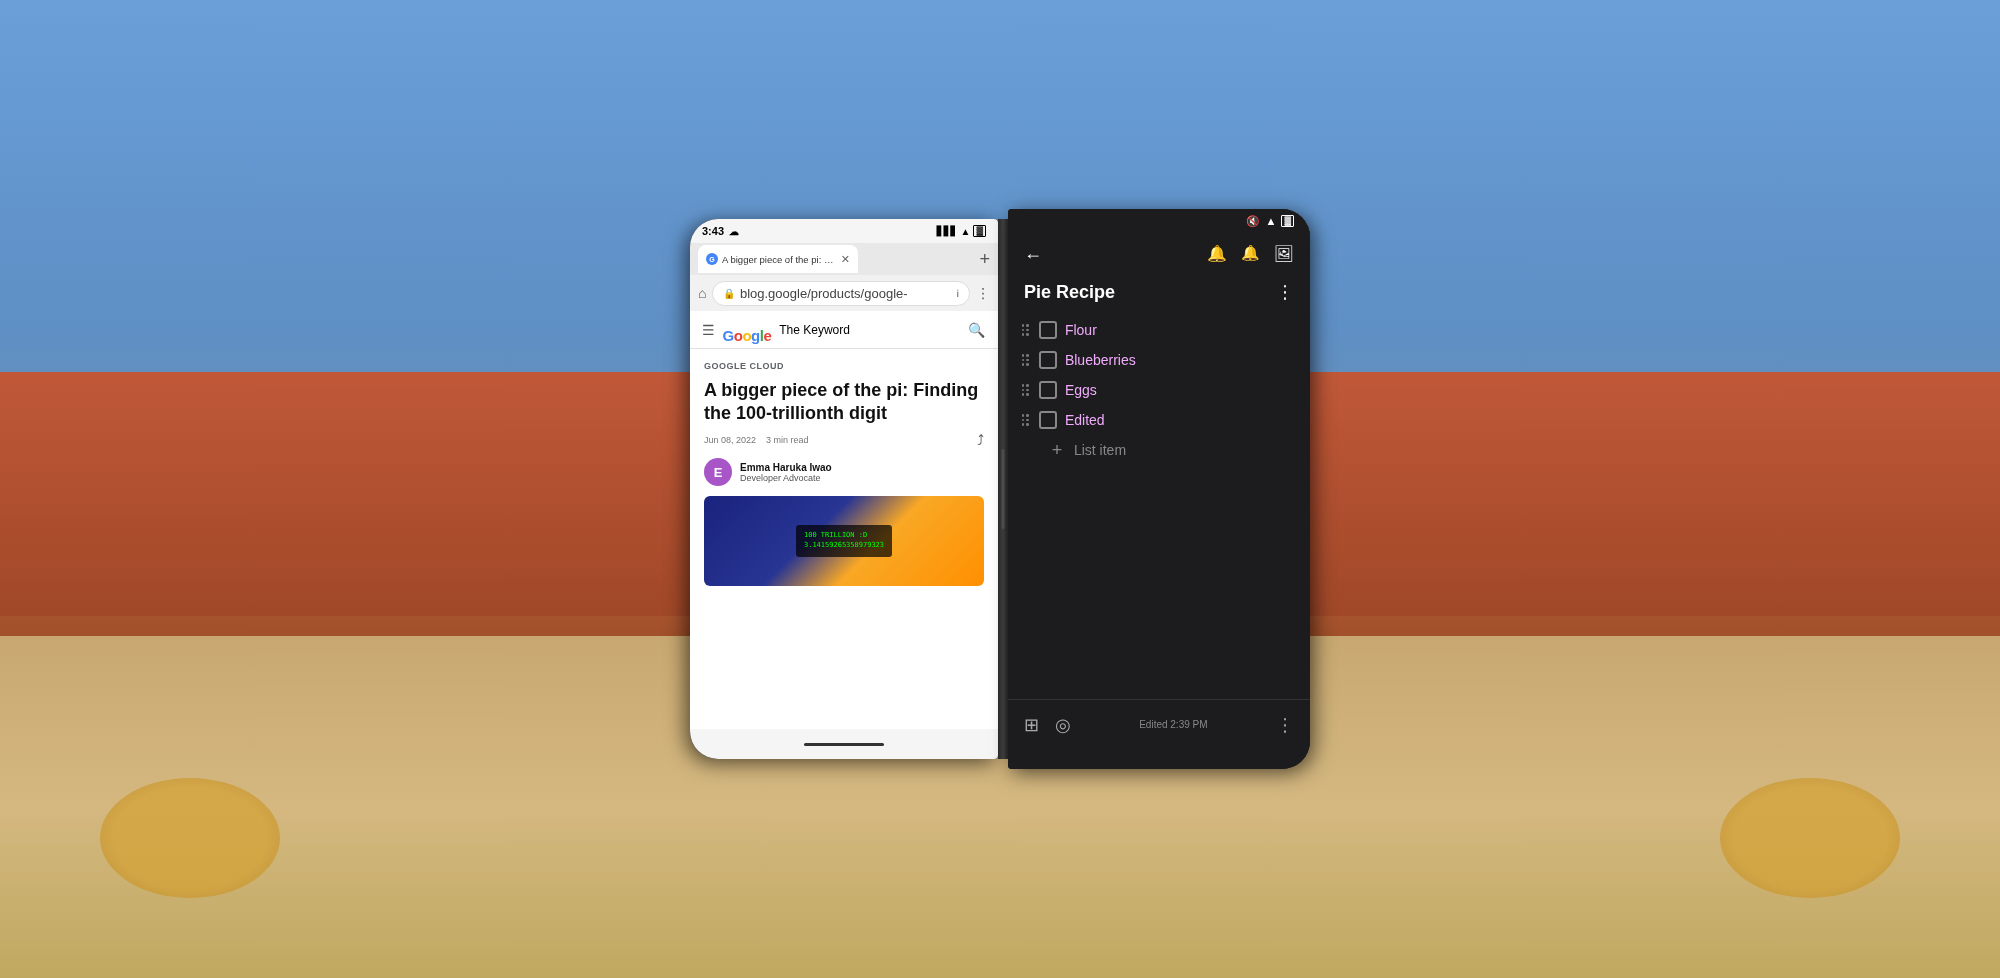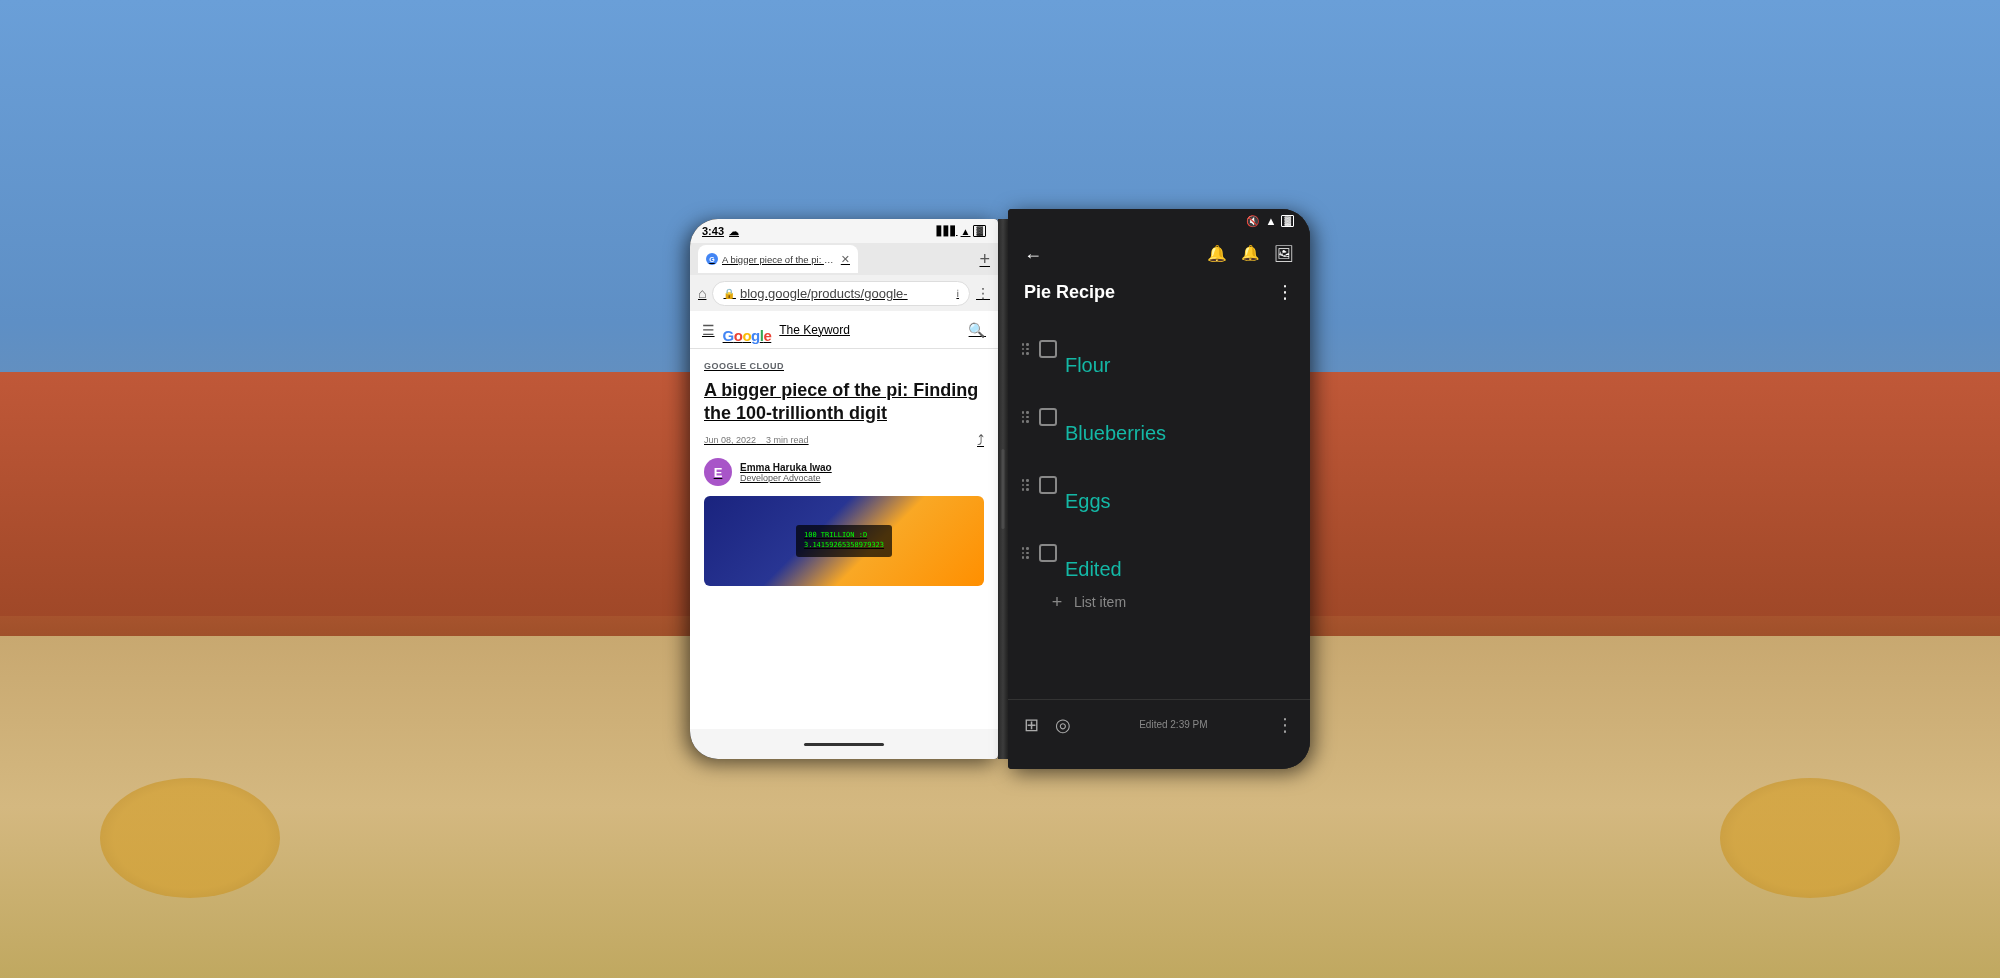--- a/index.html
+++ b/index.html
@@ -36,21 +36,20 @@
       width: 311px;
       height: 540px;
       margin-top: 10px;
       background: #1a1a1a;
       border-radius: 28px 4px 4px 28px;
       overflow: hidden;
       display: flex;
       flex-direction: column;
       box-shadow: -4px 4px 20px rgba(0,0,0,0.6), inset 0 0 0 1px #333;
       position: relative;
-      text-decoration: underline;
     }
 
     
     .hinge {
       width: 10px;
       height: 540px;
       margin-top: 10px;
       background: linear-gradient(90deg, #2a2a2a 0%, #444 50%, #2a2a2a 100%);
       display: flex;
       align-items: center;
@@ -357,24 +356,23 @@
       gap: 8px;
     }
     .checkbox {
       width: 18px;
       height: 18px;
       border: 2px solid #888;
       border-radius: 3px;
       flex-shrink: 0;
     }
     .item-text {
-      font-size: 20px;
-      color: #14b8a6;
+      font-size: 14px;
+      color: #f0abfc;
       flex: 1;
-      margin-top: 33px;
     }
     .add-item-row {
       display: flex;
       align-items: center;
       padding: 6px 12px;
       gap: 8px;
     }
     .add-spacer { width: 20px; }
     .add-plus {
       width: 18px;

